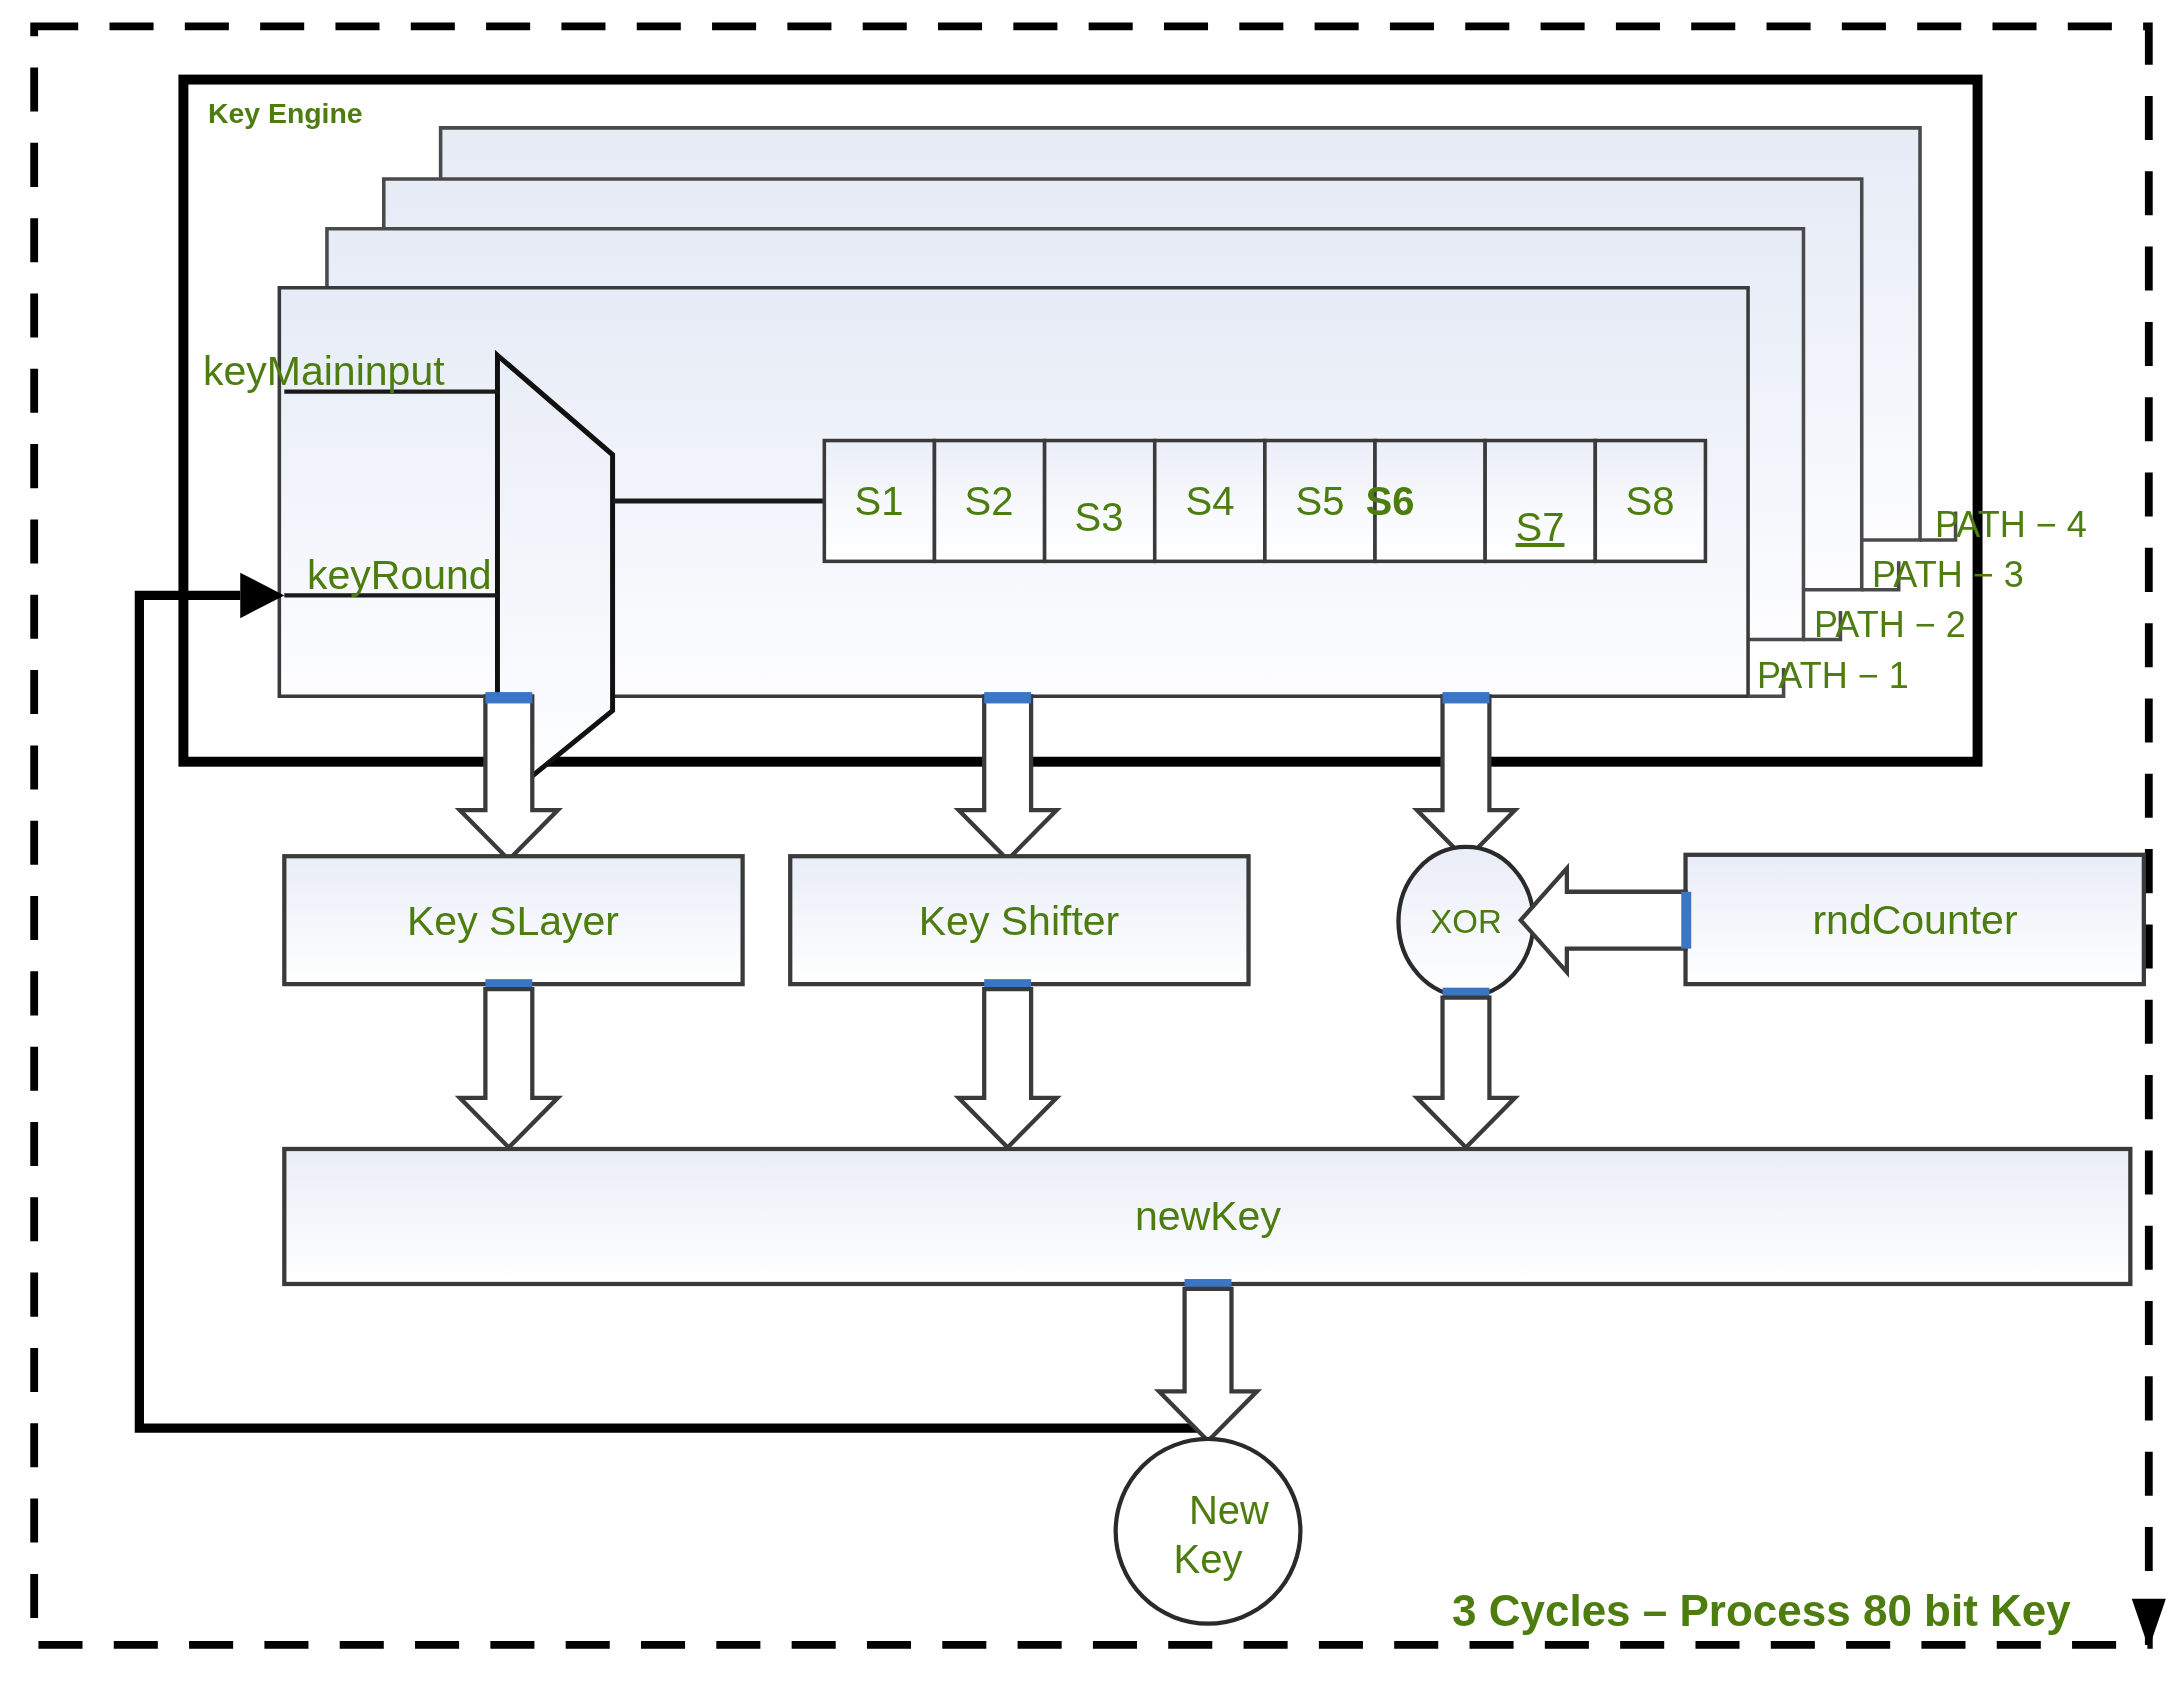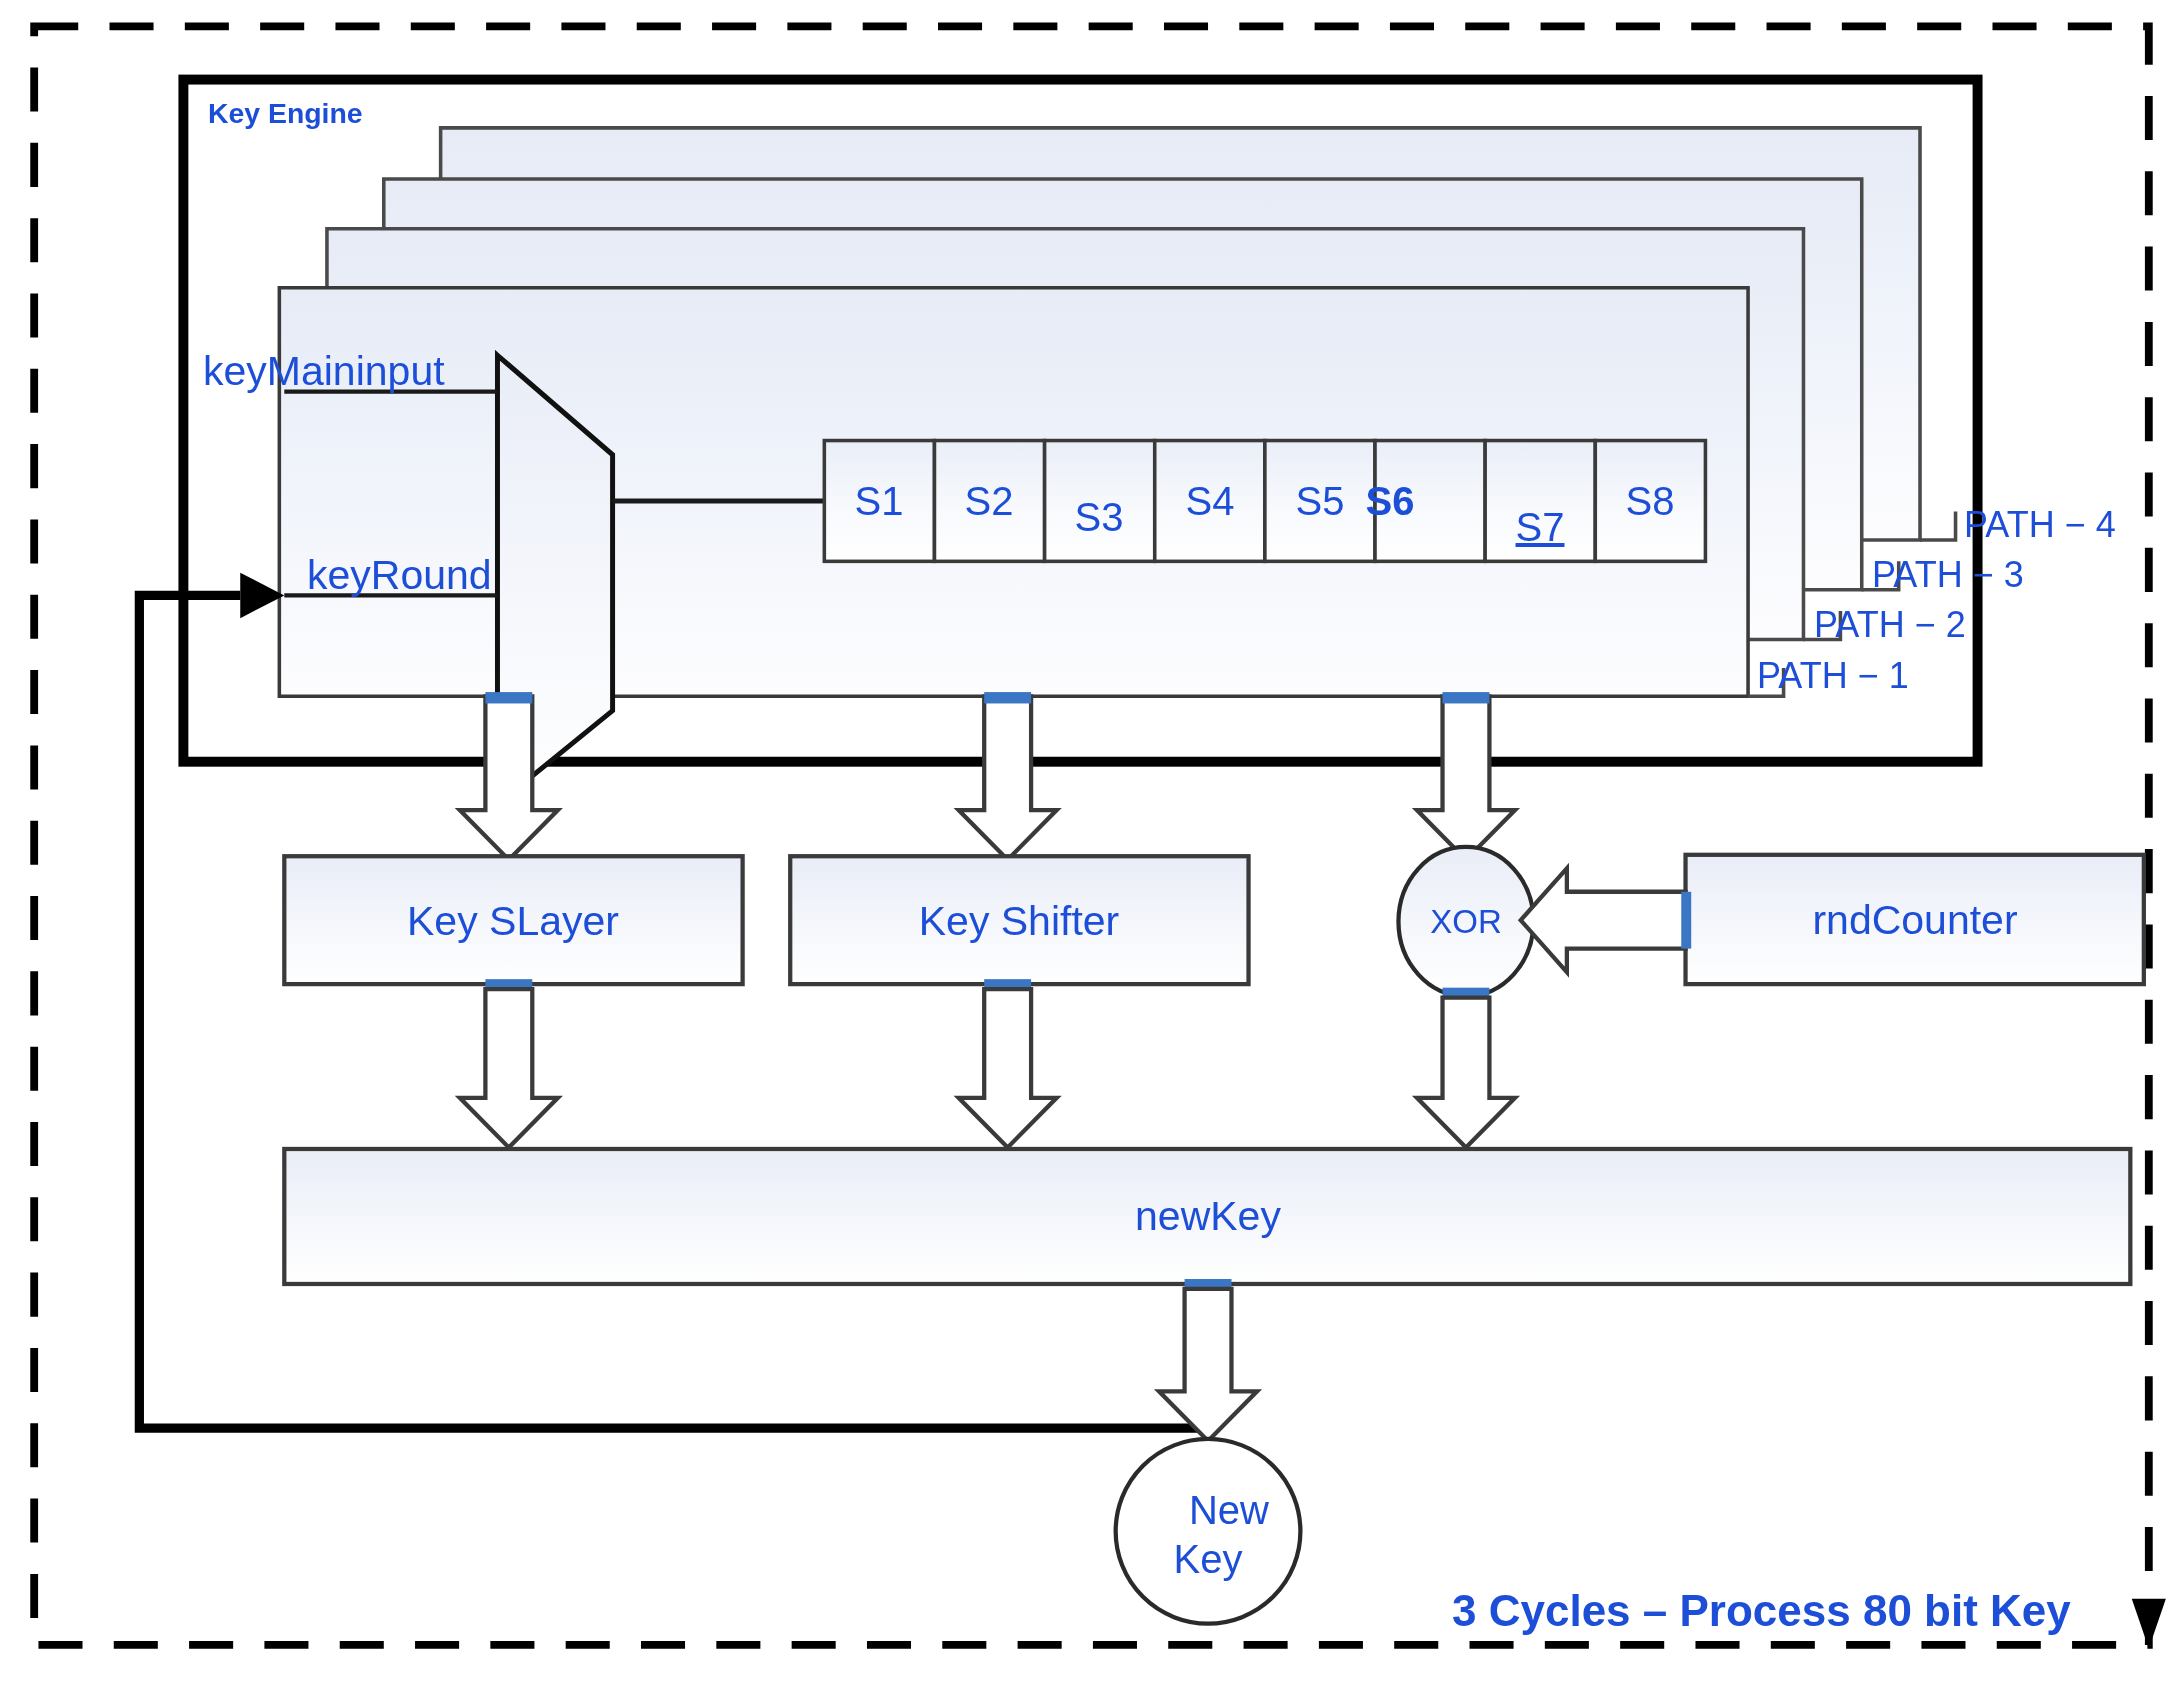--- a/index.html
+++ b/index.html
@@ -20,21 +20,21 @@
   }
   #svg-root {
     position: absolute;
     left: 0;
     top: 0;
     width: 2183px;
     height: 1689px;
   }
   .lbl {
     position: absolute;
-    color: #1d4ed8;
+    color: #4d7c0f;
     white-space: pre;
     line-height: 1.05;
   }
   .lbl-bold { font-weight: bold; }
   .lbl-center {
     text-align: right;
     transform: translate(-50%, -50%);
   }
 </style>
 </head>
@@ -189,21 +189,21 @@
 
   <div class="lbl lbl-center" style="left:879px; top:501px; font-size:40px;">S1</div>
   <div class="lbl lbl-center" style="left:989px; top:501px; font-size:40px;">S2</div>
   <div class="lbl lbl-center" style="left:1099px; top:517px; font-size:40px;">S3</div>
   <div class="lbl lbl-center" style="left:1210px; top:501px; font-size:40px;">S4</div>
   <div class="lbl lbl-center" style="left:1320px; top:501px; font-size:40px;">S5</div>
   <div class="lbl lbl-center" style="left:1390px; top:501px; font-size:40px;font-weight:bold;">S6</div>
   <div class="lbl lbl-center" style="left:1540px; top:527px; font-size:40px;text-decoration:underline;">S7</div>
   <div class="lbl lbl-center" style="left:1650px; top:501px; font-size:40px;">S8</div>
 
-  <div class="lbl" style="left:1935px; top:506px; font-size:36px;margin-left:29px;">PATH − 4</div>
+  <div class="lbl" style="left:1935px; top:506px; font-size:36px;">PATH − 4</div>
   <div class="lbl" style="left:1872px; top:556px; font-size:36px;">PATH − 3</div>
   <div class="lbl" style="left:1814px; top:606px; font-size:36px;">PATH − 2</div>
   <div class="lbl" style="left:1757px; top:657px; font-size:36px;">PATH − 1</div>
 
   <div class="lbl lbl-center" style="left:513px; top:922px; font-size:41px;">Key SLayer</div>
   <div class="lbl lbl-center" style="left:1019px; top:922px; font-size:41px;">Key Shifter</div>
   <div class="lbl lbl-center" style="left:1466px; top:922px; font-size:33px;">XOR</div>
   <div class="lbl lbl-center" style="left:1915px; top:921px; font-size:41px;">rndCounter</div>
 
   <div class="lbl lbl-center" style="left:1208px; top:1217px; font-size:41px;">newKey</div>

